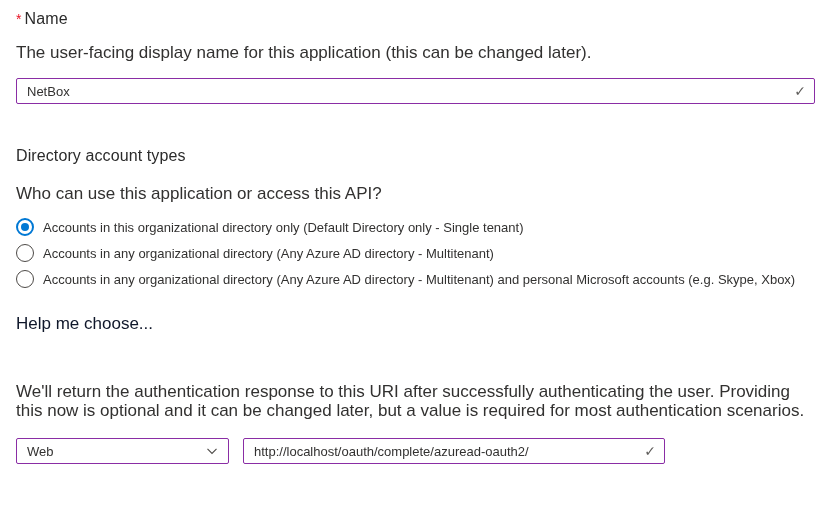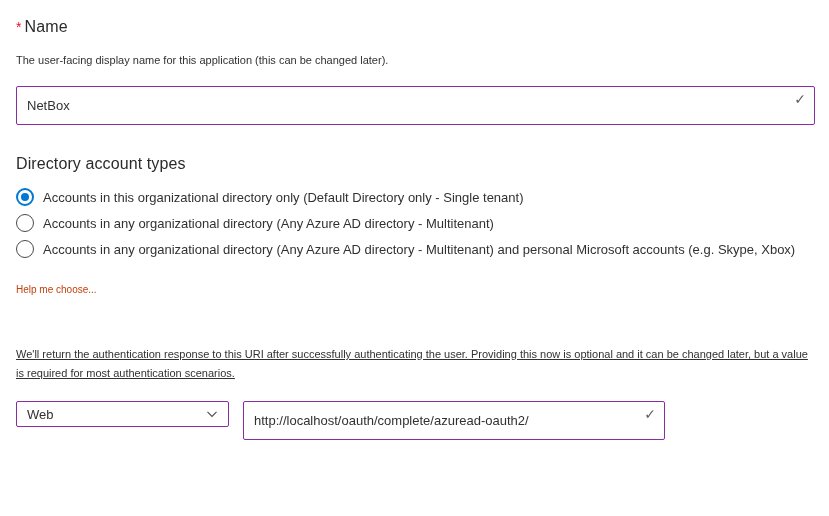--- a/index.html
+++ b/index.html
@@ -11,44 +11,43 @@
     color: #323130;
     overflow: hidden;
   }
   .page { padding: 10px 14px 0 16px; }
 
   h2.section-title {
     font-size: 16px;
     font-weight: 400;
     color: #2b2b2b;
     letter-spacing: 0.1px;
-    margin-top: 8px;
   }
   .required-marker {
     color: #e81123;
     font-size: 14px;
     margin-right: 3px;
   }
   .desc {
-    font-size: 11px;
+    font-size: 17px;
     color: #323130;
     line-height: 19px;
   }
 
   
   .name-desc { margin-top: 15px; }
   .textbox-wrap {
     position: relative;
     margin-top: 16px;
     height: 26px;
   }
   .textbox-wrap.name-box { width: 799px; }
   input.azure-input {
     width: 100%;
-    height: 39px;
+    height: 26px;
     border: 1px solid #8A2DA5;
     border-radius: 2px;
     padding: 0 26px 0 10px;
     font-size: 13px;
     font-family: "Liberation Sans", "DejaVu Sans", sans-serif;
     color: #323130;
     outline: none;
     background: #fff;
   }
   .check-icon {
@@ -94,29 +93,29 @@
   }
   .radio-row.selected .radio-dot { background: #0078d4; }
   .radio-label {
     margin-left: 9px;
     font-size: 13px;
     color: #323130;
   }
   .help-link {
     display: inline-block;
     margin-top: 22px;
-    font-size: 10px;
-    color: #c2410c;
+    font-size: 17px;
+    color: #0f172a;
     text-decoration: none;
     cursor: pointer;
   }
 
   
   .redirect-section { margin-top: 48px; }
-  .redirect-desc { margin-top: 16px; width: 800px; text-decoration: underline; }
+  .redirect-desc { margin-top: 16px; width: 800px; }
   .redirect-row {
     margin-top: 18px;
     display: flex;
     align-items: center;
   }
   .dropdown {
     position: relative;
     width: 213px;
     height: 26px;
     border: 1px solid #8A2DA5;
@@ -151,20 +150,21 @@
     <h2 class="section-title"><span class="required-marker">*</span><span>Name</span></h2>
     <p class="desc name-desc">The user-facing display name for this application (this can be changed later).</p>
     <div class="textbox-wrap name-box">
       <input class="azure-input" type="text" value="NetBox" style="">
       <span class="check-icon">✓</span>
     </div>
   </section>
 
   <section class="account-section">
     <h2 class="section-title">Directory account types</h2>
+    <p class="desc question">Who can use this application or access this API?</p>
 
     <div class="radio-group">
       <div class="radio-row selected">
         <span class="radio-outer">
             <span class="radio-dot"></span>
           </span>
         <span class="radio-label">Accounts in this organizational directory only (Default Directory only - Single tenant)</span>
       </div>
       <div class="radio-row">
         <span class="radio-outer">

